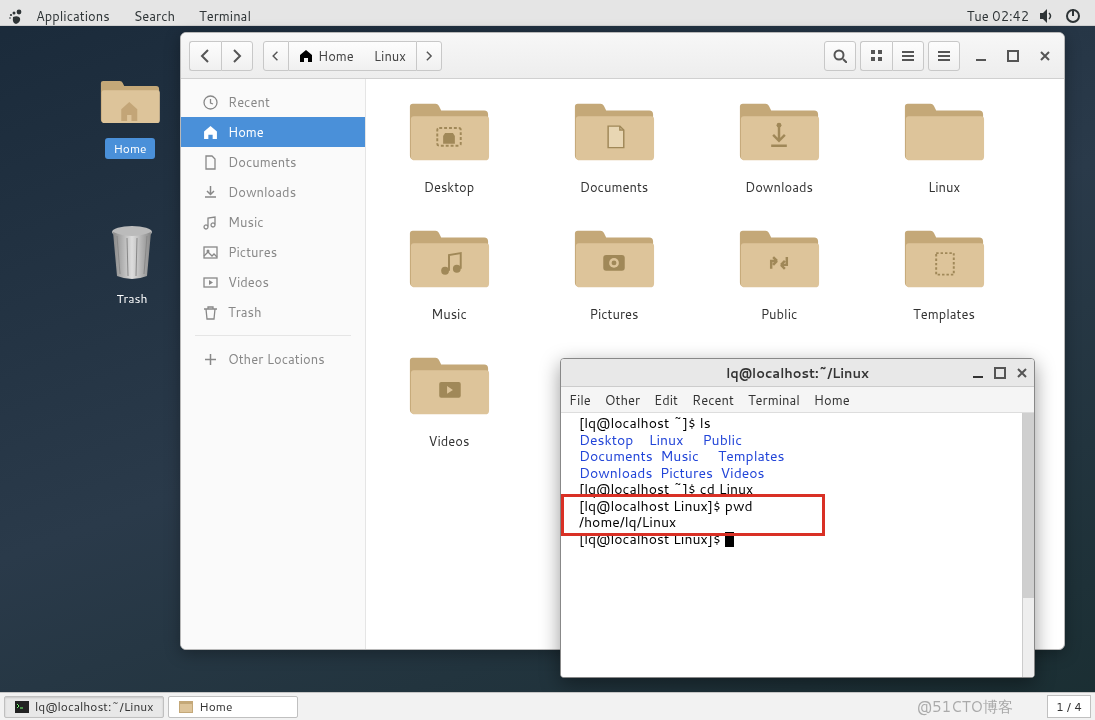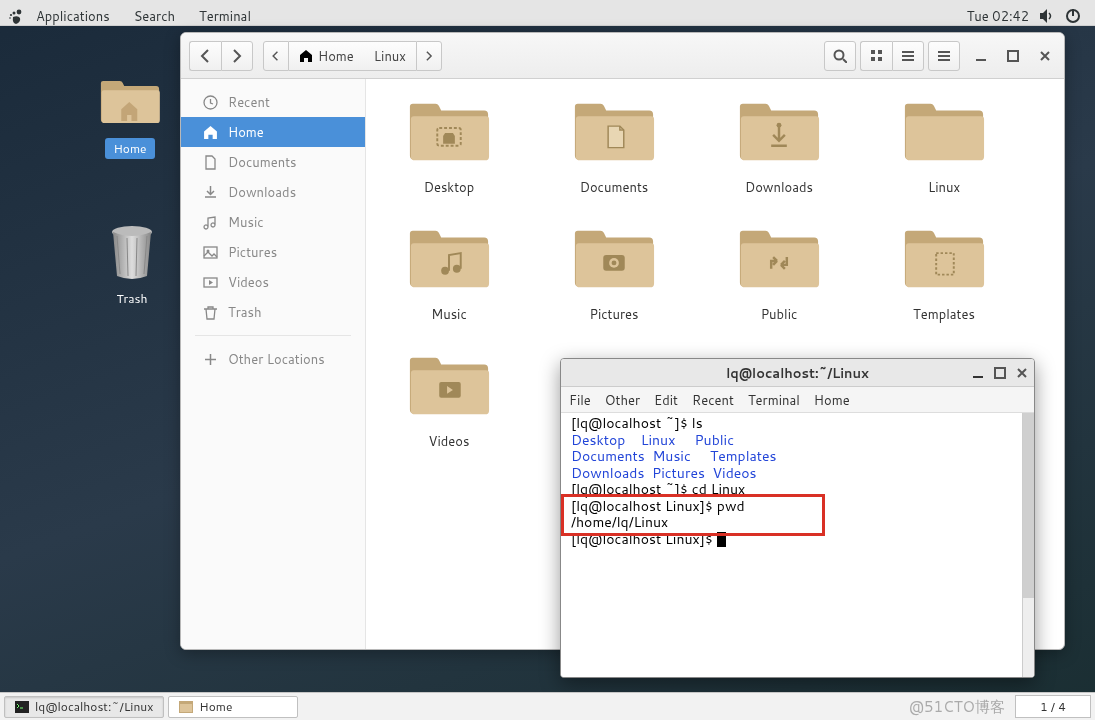--- a/index.html
+++ b/index.html
@@ -50,21 +50,21 @@
 
 .folder-back { fill:#c4a878; }
 .folder-front { fill:#ddc49a; }
 
 
 .term { position:absolute; left:560px; top:358px; width:475px; height:320px; background:#fff; border:1px solid #888; box-shadow:0 6px 20px rgba(0,0,0,.4); display:flex; flex-direction:column; border-radius:4px; overflow:hidden; }
 .term-title { height:28px; background:#e8e8e8; border-bottom:1px solid #ccc; display:flex; align-items:center; justify-content:center; font-size:13px; font-weight:bold; color:#333; position:relative; }
 .term-title .wbtns { position:absolute; right:6px; display:flex; gap:10px; }
 .term-title .wbtns svg { width:12px; height:12px; fill:#333; }
 .term-menu { height:26px; background:#f5f5f5; border-bottom:1px solid #ddd; display:flex; align-items:center; padding:0 8px; gap:14px; font-size:13px; color:#333; }
-.term-body { flex:1; background:#fff; padding:2px 10px; font-family:"DejaVu Sans Mono",monospace; font-size:14px; line-height:1.18; color:#000; position:relative; overflow:hidden; }
+.term-body { flex:1; background:#fff; padding:2px 18px; font-family:"DejaVu Sans Mono",monospace; font-size:14px; line-height:1.18; color:#000; position:relative; overflow:hidden; }
 .term-body .dir { color:#2245d8; }
 .term-body pre { white-space:pre; margin:0; font-family:inherit; }
 .term-scroll { position:absolute; right:0; top:0; width:12px; height:100%; background:#eee; border-left:1px solid #ccc; }
 .term-scroll .thumb { width:100%; height:70%; background:#cfcfcf; }
 .redbox { position:absolute; border:3px solid #d93025; pointer-events:none; }
 .cursor-block { display:inline-block; width:9px; height:15px; background:#000; vertical-align:text-bottom; }
 
 
 .taskbar { position:absolute; left:0; bottom:0; width:100%; height:28px; background:#f2f2f2; border-top:1px solid #c6c6c6; display:flex; align-items:center; padding:0 4px; font-size:12px; color:#333; }
 .taskbtn { height:22px; border:1px solid #c0c0c0; background:#fff; display:flex; align-items:center; padding:0 10px; gap:6px; margin-right:4px; min-width:130px; border-radius:2px; }
@@ -430,14 +430,14 @@
   </div>
   <div class="taskbtn">
     <svg width="14" height="12" viewBox="0 0 14 12">
         <rect width="14" height="12" fill="#c4a878"></rect>
         <rect x="1" y="3" width="12" height="8" fill="#ddc49a"></rect>
       </svg>
     <span>Home</span>
   </div>
   <div class="spacer"></div>
   <span class="small">@51CTO博客</span>
-  <span style="border:1px solid #c0c0c0;padding:2px 24px;background:#fff;">1 / 4</span>
+  <span style="border:1px solid #c0c0c0;padding:2px 8px;background:#fff;margin-left:24px;">1 / 4</span>
 </div>
 
 </body></html>

